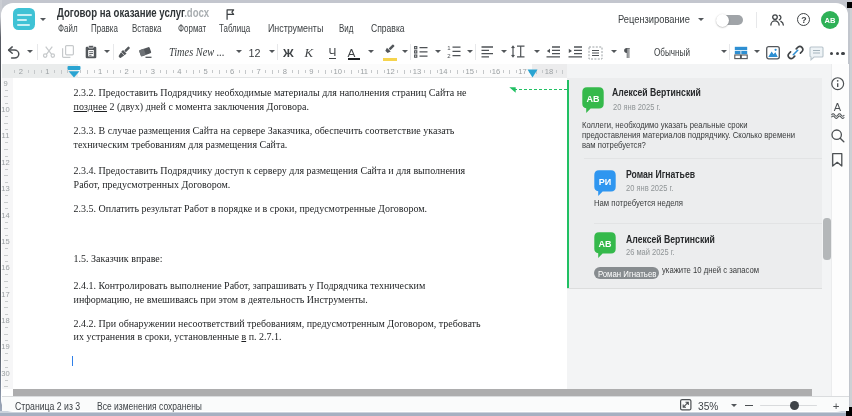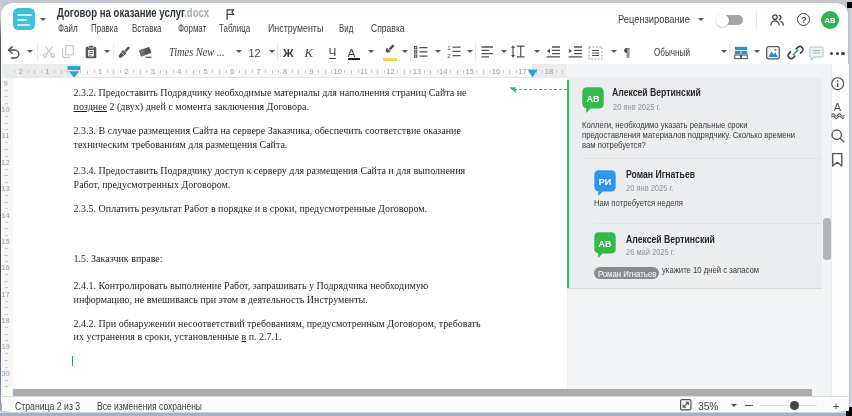--- a/index.html
+++ b/index.html
@@ -335,27 +335,27 @@
 <div class="abs" style="left:4.5px;top:353.4px;width:3px;height:1px;background:#c8cbcc"></div>
 <div class="abs" style="left:4.0px;top:360.0px;width:4px;height:1px;background:#c8cbcc"></div>
 <div class="abs" style="left:4.5px;top:366.6px;width:3px;height:1px;background:#c8cbcc"></div>
 <div class="rn" style="left:0px;top:368.8px;width:11px;text-align:center">30</div>
 <div class="abs" style="left:4.5px;top:379.8px;width:3px;height:1px;background:#c8cbcc"></div>
 <div class="abs" style="left:4.0px;top:386.4px;width:4px;height:1px;background:#c8cbcc"></div>
 
 <div class="abs" style="left:13px;top:78px;width:554px;height:311.4px;background:#fff"></div>
 <div class="dl" style="top:86.2px">2.3.2. Предоставить Подрядчику необходимые материалы для наполнения страниц Сайта не</div>
 <div class="dl" style="top:100.1px"><span style="text-decoration:underline">позднее</span> 2 (двух) дней с момента заключения Договора.</div>
-<div class="dl" style="top:124.3px">2.3.3. В случае размещения Сайта на сервере Заказчика, обеспечить соответствие оказание</div>
+<div class="dl" style="top:124.3px">2.3.3. В случае размещения Сайта на сервере Заказчика, обеспечить соответствие указать</div>
 <div class="dl" style="top:138.4px">техническим требованиям для размещения Сайта.</div>
 <div class="dl" style="top:163.8px">2.3.4. Предоставить Подрядчику доступ к серверу для размещения Сайта и для выполнения</div>
 <div class="dl" style="top:177.6px">Работ, предусмотренных Договором.</div>
 <div class="dl" style="top:201.8px">2.3.5. Оплатить результат Работ в порядке и в сроки, предусмотренные Договором.</div>
 <div class="dl" style="top:252.2px">1.5. Заказчик вправе:</div>
-<div class="dl" style="top:279.0px">2.4.1. Контролировать выполнение Работ, запрашивать у Подрядчика необходимую</div>
+<div class="dl" style="top:279.0px">2.4.1. Контролировать выполнение Работ, запрашивать у Подрядчика техническим</div>
 <div class="dl" style="top:292.8px">информацию, не вмешиваясь при этом в деятельность Инструменты.</div>
 <div class="dl" style="top:316.6px">2.4.2. При обнаружении несоответствий требованиям, предусмотренным Договором, требовать</div>
 <div class="dl" style="top:330.4px">их устранения в сроки, установленные <span style="text-decoration:underline">в</span> п. 2.7.1.</div>
 <div class="abs" style="left:71.7px;top:355.5px;width:1.6px;height:10.5px;background:#2f7fe8"></div>
 <svg style="left:509px;top:87.3px" width="7" height="6" viewBox="0 0 7 6">
     <path d="M0.3 0.3 H6.7 V5.7 z" fill="#21c063"></path>
   </svg>
 <div class="abs" style="left:514px;top:88.6px;width:53px;height:0;border-top:1.4px dashed #21c063"></div>
 
 <div class="abs" style="left:566.8px;top:63.5px;width:255px;height:332.4px;background:#f3f4f5"></div>

